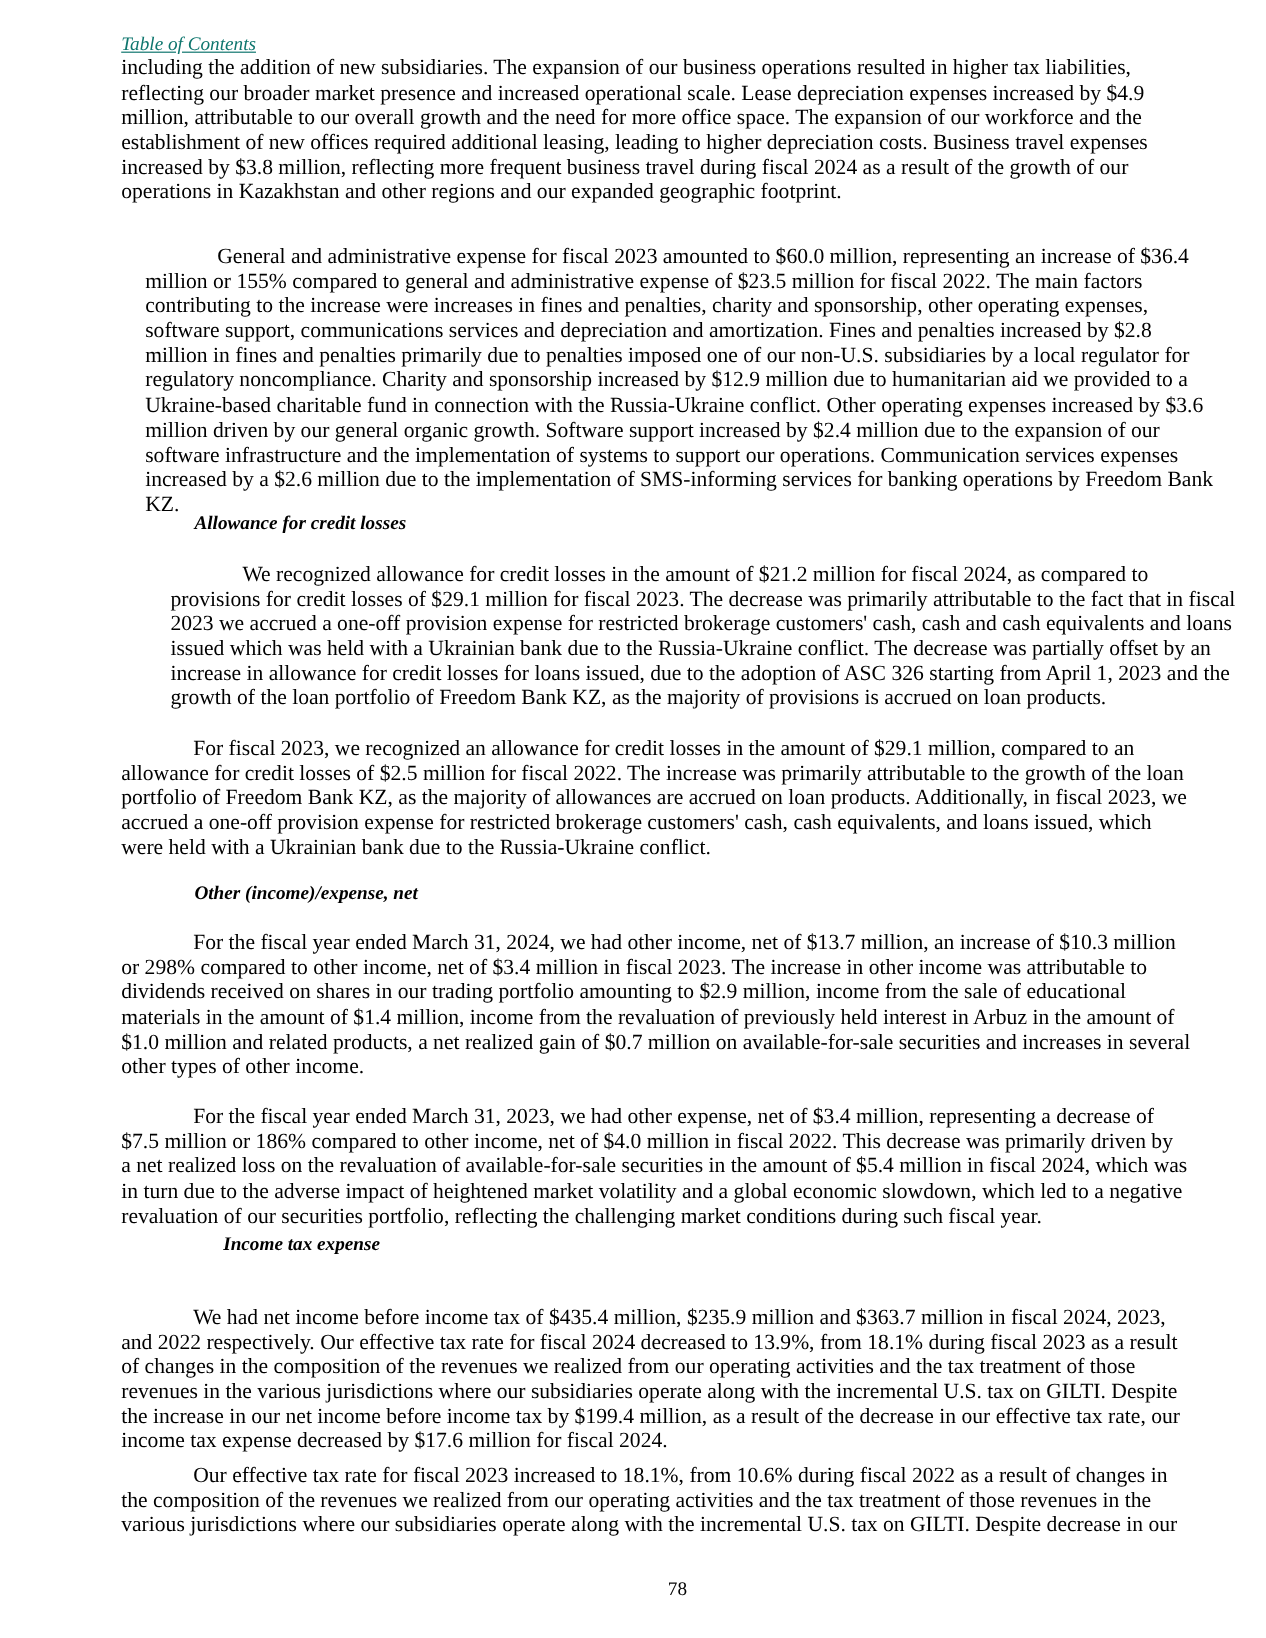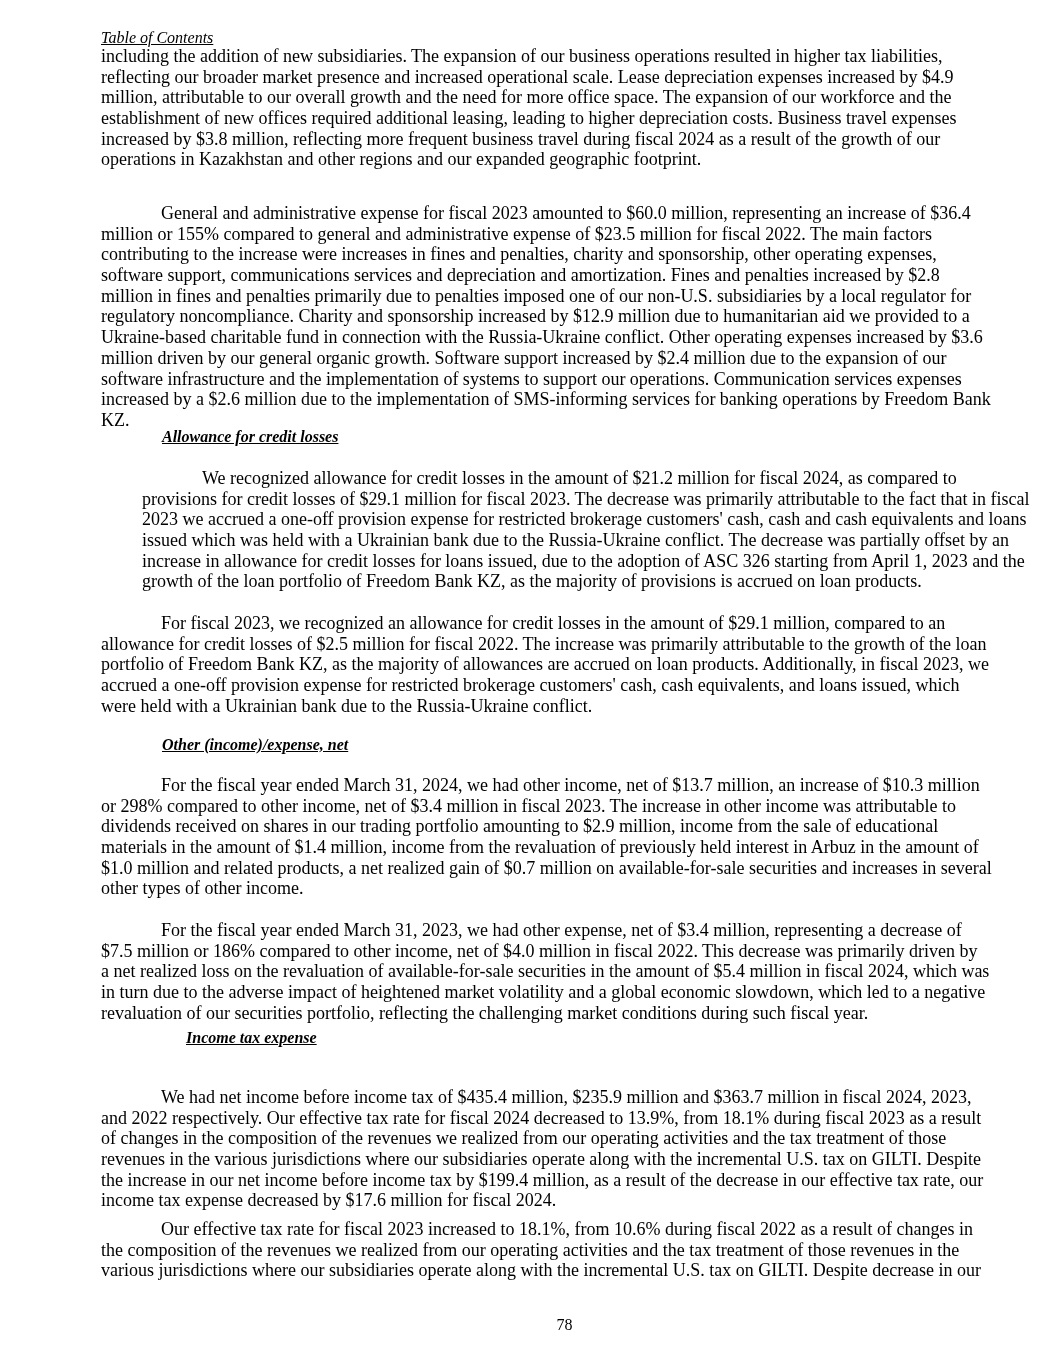--- a/index.html
+++ b/index.html
@@ -20,21 +20,21 @@
       left: 101px;
       top: 0;
       width: 860px;
     }
     .toc-link {
       position: absolute;
       left: 101px;
       top: 28px;
       font-size: 16px;
       font-style: italic;
-      color: #000000;
+      color: #0f766e;
       text-decoration: underline;
       line-height: 20px;
       white-space: nowrap;
     }
     .para {
       position: absolute;
       left: 0;
       width: 860px;
       font-size: 18px;
       line-height: 20.7px;
@@ -48,21 +48,20 @@
       padding-left: 60px;
     }
     .heading {
       position: absolute;
       left: 61px;
       font-size: 16px;
       font-weight: bold;
       font-style: italic;
       line-height: 20px;
       white-space: nowrap;
-      text-decoration: underline;
     }
     .page-number {
       position: absolute;
       left: 0;
       width: 1055px;
       top: 1315px;
       text-align: center;
       font-size: 16px;
       line-height: 20px;
       margin-left: 37px;
@@ -77,21 +76,21 @@
 
   <div class="para" style="top:46px;">
     <span class="line">including the addition of new subsidiaries. The expansion of our business operations resulted in higher tax liabilities,</span>
     <span class="line">reflecting our broader market presence and increased operational scale.  Lease depreciation expenses increased by $4.9</span>
     <span class="line">million, attributable to our overall growth and the need for more office space. The expansion of our workforce and the</span>
     <span class="line">establishment of new offices required additional leasing, leading to higher depreciation costs. Business travel expenses</span>
     <span class="line">increased by $3.8 million, reflecting more frequent business travel during fiscal 2024 as a result of the growth of our</span>
     <span class="line">operations in Kazakhstan and other regions and our expanded geographic footprint.</span>
   </div>
 
-  <div class="para" style="top:203px;">
+  <div class="para" style="top:203px;margin-left:20px;">
     <span class="line indent">General and administrative expense for fiscal 2023 amounted to $60.0 million, representing an increase of $36.4</span>
     <span class="line">million or 155% compared to general and administrative expense of $23.5 million for fiscal 2022. The main factors</span>
     <span class="line">contributing to the increase were increases in fines and penalties, charity and sponsorship, other operating expenses,</span>
     <span class="line">software support, communications services and depreciation and amortization.  Fines and penalties increased by $2.8</span>
     <span class="line">million in fines and penalties primarily due to penalties imposed one of our non-U.S. subsidiaries by a local regulator for</span>
     <span class="line">regulatory noncompliance. Charity and sponsorship increased by $12.9 million due to humanitarian aid we provided to a</span>
     <span class="line">Ukraine-based charitable fund in connection with the Russia-Ukraine conflict. Other operating expenses increased by $3.6</span>
     <span class="line">million driven by our general organic growth. Software support increased by $2.4 million due to the expansion of our</span>
     <span class="line">software infrastructure and the implementation of systems to support our operations. Communication services expenses</span>
     <span class="line">increased by a $2.6 million due to the implementation of SMS-informing services for banking operations by Freedom Bank</span>

